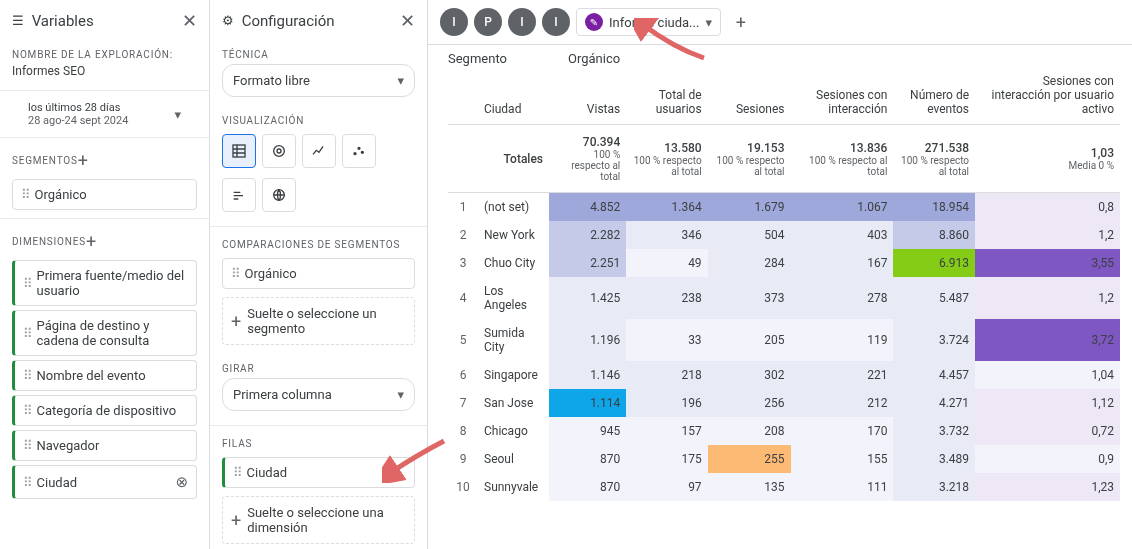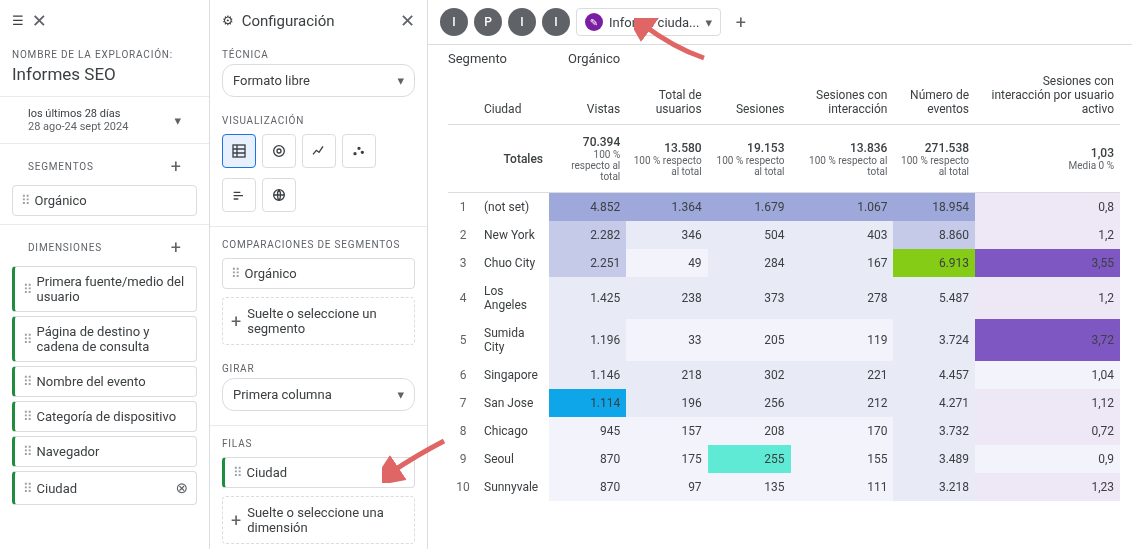--- a/index.html
+++ b/index.html
@@ -4,24 +4,24 @@
 <style>
 *{box-sizing:border-box;margin:0;padding:0;font-family:Roboto,Arial,sans-serif;font-size:13px;color:#3c4043}
 body{width:1132px;height:549px;display:flex;overflow:hidden;background:#fff}
 .panel{border-right:1px solid #dadce0;display:flex;flex-direction:column}
 .panel-hdr{display:flex;align-items:center;padding:10px 12px;gap:8px}
 .panel-hdr .ttl{font-size:15px;font-weight:400;flex:1}
 .close-x{font-size:18px;color:#5f6368;cursor:pointer}
 .vars{width:210px}
 .config{width:218px}
 .lbl{font-size:10px;letter-spacing:.8px;color:#5f6368;padding:8px 12px 4px;text-transform:uppercase}
-.lbl-row{display:flex;align-items:center;justify-content:space-between;padding:8px 28px 4px}
+.lbl-row{display:flex;align-items:center;justify-content:flex-start;padding:8px 12px 4px}
 .lbl-row .lbl{padding:0}
 .plus{font-size:18px;color:#5f6368;cursor:pointer}
-.txt{padding:0 12px 8px;font-size:17px}
+.txt{padding:0 12px 8px;font-size:12px}
 .sel{margin:0 12px 10px;border:1px solid #dadce0;border-radius:12px;padding:8px 10px;display:flex;align-items:center;justify-content:space-between;cursor:pointer}
 .sel .arr{color:#5f6368}
 hr{border:none;border-top:1px solid #e8eaed;margin:4px 0}
 .chip{margin:4px 12px;border:1px solid #dadce0;border-radius:4px;padding:7px 8px;display:flex;align-items:center;gap:6px;cursor:grab;font-size:12px}
 .chip.green{border-left:3px solid #1e8e3e}
 .grip{color:#9aa0a6;letter-spacing:-2px}
 .chip .x{margin-left:auto;color:#5f6368;font-size:15px}
 .vis-row{display:flex;gap:6px;padding:4px 12px 10px}
 .vis-btn{width:34px;height:34px;border:1px solid #dadce0;border-radius:4px;display:flex;align-items:center;justify-content:center;cursor:pointer;color:#5f6368}
 .vis-btn.active{border-color:#1a73e8;background:#e8f0fe;color:#1a73e8}
@@ -47,20 +47,21 @@
 .tot .sub{font-weight:400;font-size:10px;color:#5f6368;display:block}
 .arrow{position:absolute;pointer-events:none}
 svg.ic{width:16px;height:16px;stroke:currentColor;fill:none;stroke-width:2}
 </style>
 </head>
 <body>
 
 <div class="panel vars">
   <div class="panel-hdr">
     <span>☰</span>
+    <span class="ttl">Variables</span>
     <span class="close-x">✕</span>
   </div>
   <div class="lbl">NOMBRE DE LA EXPLORACIÓN:</div>
   <div class="txt">Informes SEO</div>
   <hr>
   <div class="sel" style="border:none;margin:0;padding:6px 28px">
     <div>
       <div style="font-size:11px">los últimos 28 días</div>
       <div style="font-size:11px;color:#5f6368">28 ago-24 sept 2024</div>
     </div>
@@ -315,21 +316,21 @@
             <td style="background:#f3f4fb">208</td>
             <td style="background:#f3f4fb">170</td>
             <td style="background:#e8eaf6">3.732</td>
             <td style="background:#ede7f6">0,72</td>
           </tr>
           <tr>
             <td class="idx">9</td>
             <td class="l">Seoul</td>
             <td style="background:#f3f4fb">870</td>
             <td style="background:#f3f4fb">175</td>
-            <td style="background:#5eead4">255</td>
+            <td style="background:#fdba74">255</td>
             <td style="background:#f3f4fb">155</td>
             <td style="background:#e8eaf6">3.489</td>
             <td style="background:#f3f4fb">0,9</td>
           </tr>
           <tr>
             <td class="idx">10</td>
             <td class="l">Sunnyvale</td>
             <td style="background:#f3f4fb">870</td>
             <td style="background:#f3f4fb">97</td>
             <td style="background:#f3f4fb">135</td>

